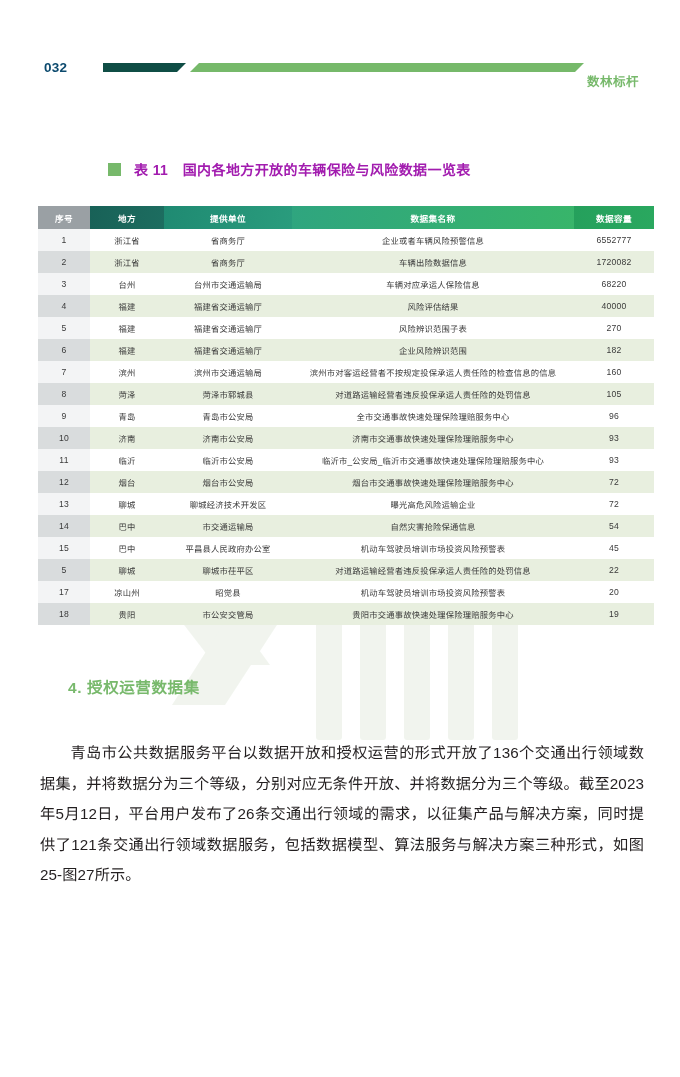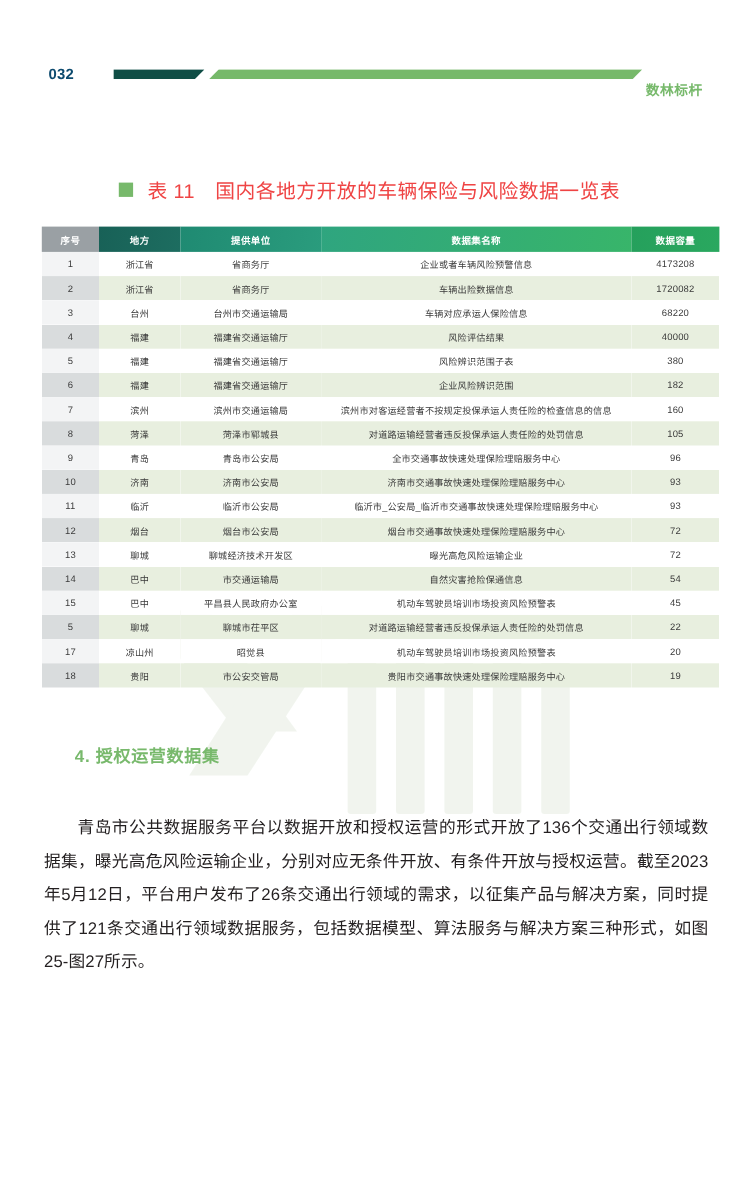--- a/index.html
+++ b/index.html
@@ -85,23 +85,23 @@
     gap: 13px;
     z-index: 2;
   }
   .caption-marker {
     width: 13px;
     height: 13px;
     background: #77b96b;
     flex: 0 0 auto;
   }
   .caption-text {
-    font-size: 18px;
-    font-weight: normal;
-    color: #ef4444;
+    font-size: 14px;
+    font-weight: bold;
+    color: #a21caf;
     letter-spacing: 0.4px;
     white-space: nowrap;
   }
 
   
   .data-table {
     position: absolute;
     left: 38px;
     top: 206px;
     width: 604px;
@@ -211,21 +211,21 @@
       <th class="th-name">数据集名称</th>
       <th class="th-cap">数据容量</th>
     </tr>
   </thead>
   <tbody id="table-body">
       <tr class="row-odd">
         <td class="c-seq">1</td>
         <td class="c-place">浙江省</td>
         <td class="c-unit">省商务厅</td>
         <td class="c-name">企业或者车辆风险预警信息</td>
-        <td class="c-cap">4173208</td>
+        <td class="c-cap">6552777</td>
       </tr>
       <tr class="row-even">
         <td class="c-seq">2</td>
         <td class="c-place">浙江省</td>
         <td class="c-unit">省商务厅</td>
         <td class="c-name">车辆出险数据信息</td>
         <td class="c-cap">1720082</td>
       </tr>
       <tr class="row-odd">
         <td class="c-seq">3</td>
@@ -239,21 +239,21 @@
         <td class="c-place">福建</td>
         <td class="c-unit">福建省交通运输厅</td>
         <td class="c-name">风险评估结果</td>
         <td class="c-cap">40000</td>
       </tr>
       <tr class="row-odd">
         <td class="c-seq">5</td>
         <td class="c-place">福建</td>
         <td class="c-unit">福建省交通运输厅</td>
         <td class="c-name">风险辨识范围子表</td>
-        <td class="c-cap">380</td>
+        <td class="c-cap">270</td>
       </tr>
       <tr class="row-even">
         <td class="c-seq">6</td>
         <td class="c-place">福建</td>
         <td class="c-unit">福建省交通运输厅</td>
         <td class="c-name">企业风险辨识范围</td>
         <td class="c-cap">182</td>
       </tr>
       <tr class="row-odd">
         <td class="c-seq">7</td>
@@ -337,13 +337,13 @@
         <td class="c-place">贵阳</td>
         <td class="c-unit">市公安交管局</td>
         <td class="c-name">贵阳市交通事故快速处理保险理赔服务中心</td>
         <td class="c-cap">19</td>
       </tr>
     </tbody>
 </table>
 
 <h2 class="section-heading">4. 授权运营数据集</h2>
 
-<p class="body-paragraph">青岛市公共数据服务平台以数据开放和授权运营的形式开放了136个交通出行领域数据集，曝光高危风险运输企业，分别对应无条件开放、有条件开放与授权运营。截至2023年5月12日，平台用户发布了26条交通出行领域的需求，以征集产品与解决方案，同时提供了121条交通出行领域数据服务，包括数据模型、算法服务与解决方案三种形式，如图25-图27所示。</p>
+<p class="body-paragraph">青岛市公共数据服务平台以数据开放和授权运营的形式开放了136个交通出行领域数据集，并将数据分为三个等级，分别对应无条件开放、并将数据分为三个等级。截至2023年5月12日，平台用户发布了26条交通出行领域的需求，以征集产品与解决方案，同时提供了121条交通出行领域数据服务，包括数据模型、算法服务与解决方案三种形式，如图25-图27所示。</p>
 
 </body></html>

